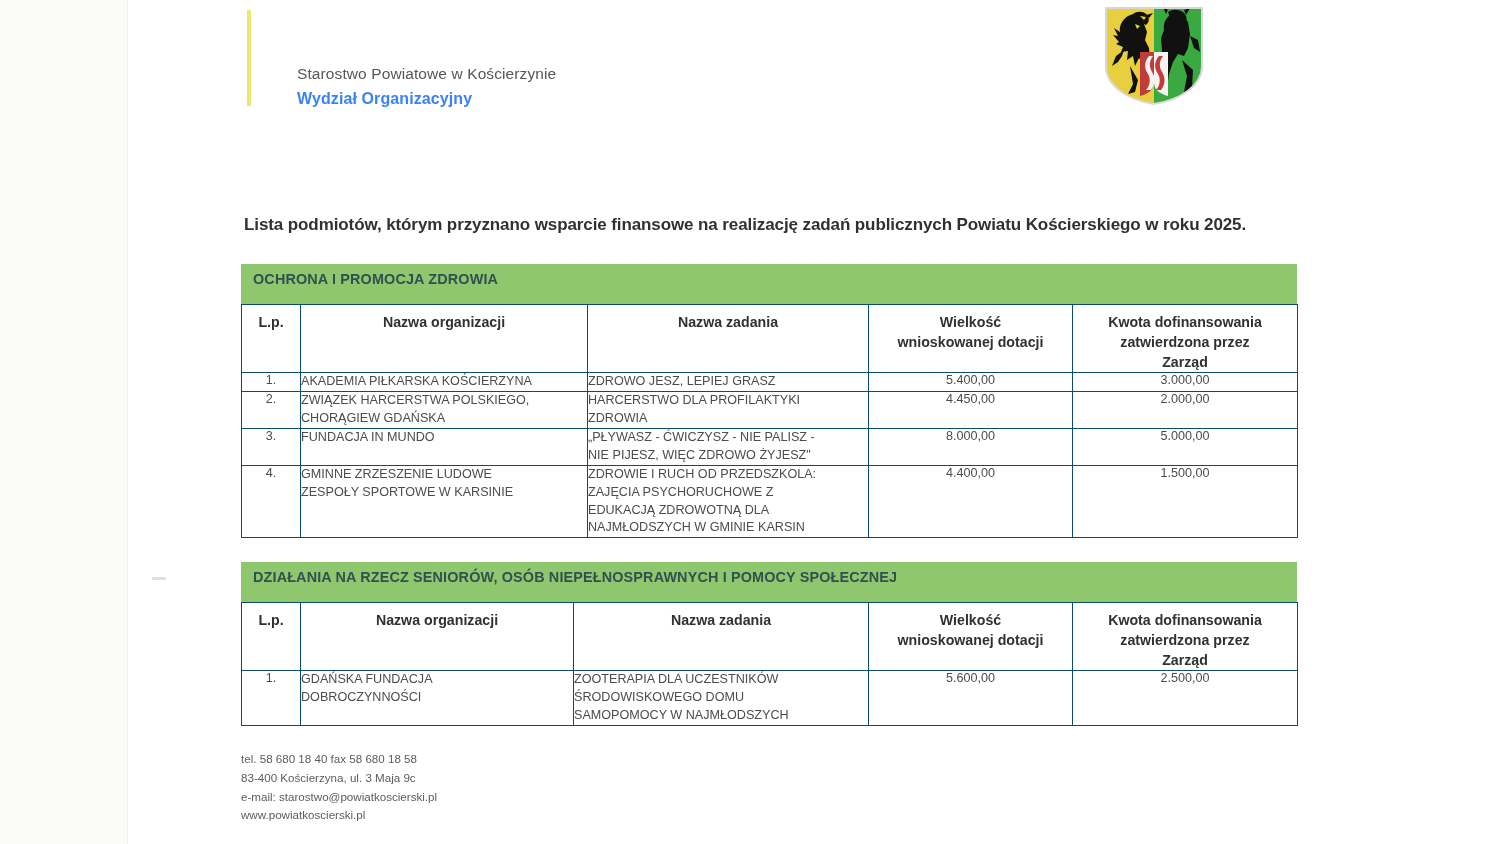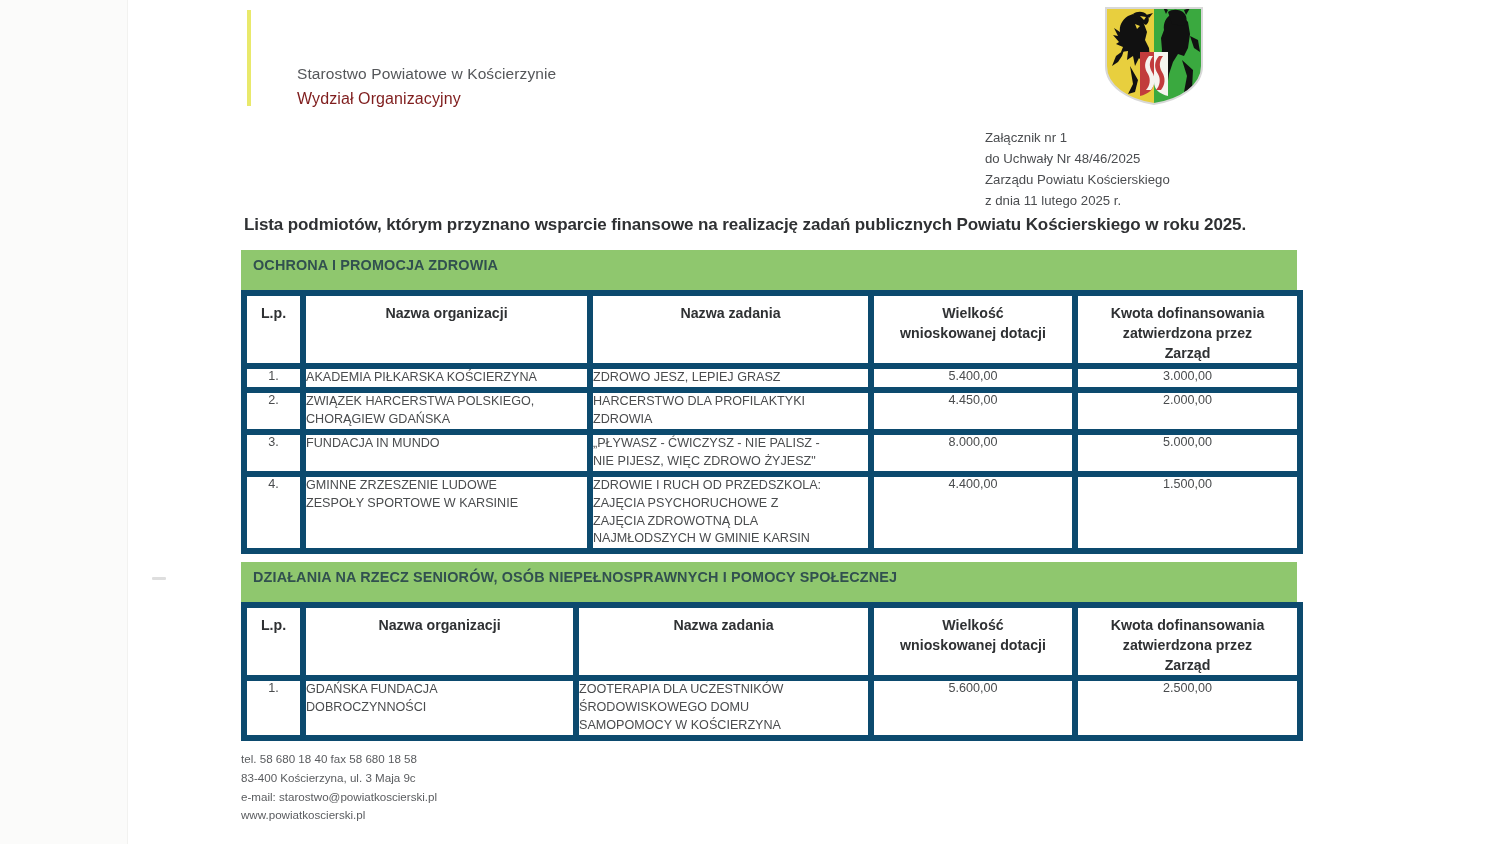--- a/index.html
+++ b/index.html
@@ -35,21 +35,21 @@
     position:absolute; left:247px; top:10px; width:4px; height:96px;
     background:#e9e96b;
   }
   .letterhead{
     position:absolute; left:297px; top:62px; width:560px;
   }
   .lh-line1{
     font-size:15.5px; color:#55575a; letter-spacing:.1px; line-height:1.5;
   }
   .lh-line2{
-    font-size:16px; font-weight:normal; color:#7f1d1d; letter-spacing:.1px;
+    font-size:16px; font-weight:bold; color:#3b82f6; letter-spacing:.1px;
     line-height:1.5; margin-top:2px;
   }
 
   
   .crest{
     position:absolute; left:1100px; top:4px; width:108px; height:104px;
   }
   .crest svg{ display:block; width:108px; height:104px; }
 
   
@@ -60,39 +60,39 @@
 
   
   .doc-title{
     position:absolute; left:244px; top:214px; width:1060px;
     font-size:17px; font-weight:bold; color:#2f3133;
     letter-spacing:-.1px; line-height:1.3;
   }
 
   
   .section{ position:absolute; left:241px; width:1056px; }
-  .section-1{ top:250px; }
+  .section-1{ top:264px; }
   .section-2{ top:562px; }
 
   .green-band{
     background:#8fc76e; height:40px; position:relative;
     border:1px solid #8fc76e;
   }
   .green-band .band-text{
     position:absolute; left:11px; top:6px;
     font-size:14.4px; font-weight:bold; color:#31504f;
     letter-spacing:.15px; white-space:nowrap;
   }
 
   table.grid{
     width:1056px; border-collapse:collapse; table-layout:fixed;
     background:#ffffff;
   }
   table.grid td, table.grid th{
-    border:6px solid #0c4a6e;
+    border:1px solid #0c4a6e;
     vertical-align:top;
     padding:0;
   }
   table.grid thead th{
     background:#ffffff;
     font-size:14.2px; font-weight:bold; color:#2f3133;
     text-align:center;
     padding:7px 6px 0 6px;
     line-height:1.42;
     vertical-align:top;
@@ -195,26 +195,20 @@
           <path d="M49 52 C44 58 44 64 48 70 C51 75 50 82 46 86 L51 86 C55 81 56 74 52 68 C49 63 49 57 53 52 Z" fill="#f6f4ef"></path>
 
           <path d="M59 52 C54 58 54 64 58 70 C61 75 60 82 56 86 L61 86 C65 81 66 74 62 68 C59 63 59 57 63 52 Z" fill="#c23c3c"></path>
         </g>
       </g>
 
       <path d="M6 4 H102 V62 C102 82 80 96 54 100 C28 96 6 82 6 62 Z" fill="none" stroke="#d8d8d8" stroke-width="2"></path>
     </svg>
   </div>
 
-  <div class="annex">
-    <div>Załącznik nr 1</div>
-    <div>do Uchwały Nr 48/46/2025</div>
-    <div>Zarządu Powiatu Kościerskiego</div>
-    <div>z dnia 11 lutego 2025 r.</div>
-  </div>
 
   <div class="doc-title">Lista podmiotów, którym przyznano wsparcie finansowe na realizację zadań publicznych Powiatu Kościerskiego w roku 2025.</div>
 
   <div class="section section-1">
     <div class="green-band">
       <span class="band-text">OCHRONA I PROMOCJA ZDROWIA</span>
     </div>
     <table class="grid t1">
       <colgroup>
         <col class="w-lp">
@@ -278,21 +272,21 @@
         </tr>
         <tr>
           <td class="c-lp">4.</td>
           <td class="c-org">
             <span class="cellline">GMINNE ZRZESZENIE LUDOWE</span>
             <span class="cellline">ZESPOŁY SPORTOWE W KARSINIE</span>
           </td>
           <td class="c-task">
             <span class="cellline">ZDROWIE I RUCH OD PRZEDSZKOLA:</span>
             <span class="cellline">ZAJĘCIA PSYCHORUCHOWE Z</span>
-            <span class="cellline">ZAJĘCIA ZDROWOTNĄ DLA</span>
+            <span class="cellline">EDUKACJĄ ZDROWOTNĄ DLA</span>
             <span class="cellline">NAJMŁODSZYCH W GMINIE KARSIN</span>
           </td>
           <td class="c-num">4.400,00</td>
           <td class="c-num2">1.500,00</td>
         </tr>
       </tbody>
     </table>
   </div>
 
   <div class="section section-2">
@@ -326,21 +320,21 @@
       <tbody>
         <tr>
           <td class="c-lp">1.</td>
           <td class="c-org">
             <span class="cellline">GDAŃSKA FUNDACJA</span>
             <span class="cellline">DOBROCZYNNOŚCI</span>
           </td>
           <td class="c-task">
             <span class="cellline">ZOOTERAPIA DLA UCZESTNIKÓW</span>
             <span class="cellline">ŚRODOWISKOWEGO DOMU</span>
-            <span class="cellline">SAMOPOMOCY W KOŚCIERZYNA</span>
+            <span class="cellline">SAMOPOMOCY W NAJMŁODSZYCH</span>
           </td>
           <td class="c-num">5.600,00</td>
           <td class="c-num2">2.500,00</td>
         </tr>
       </tbody>
     </table>
   </div>
 
   <div class="footer">
     <div>tel. 58 680 18 40 fax 58 680 18 58</div>

